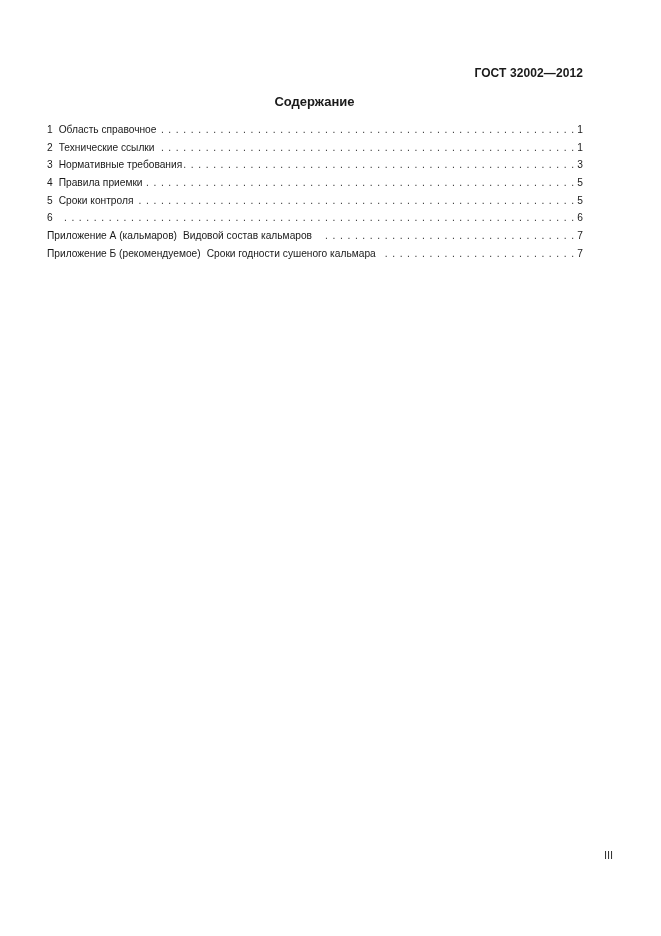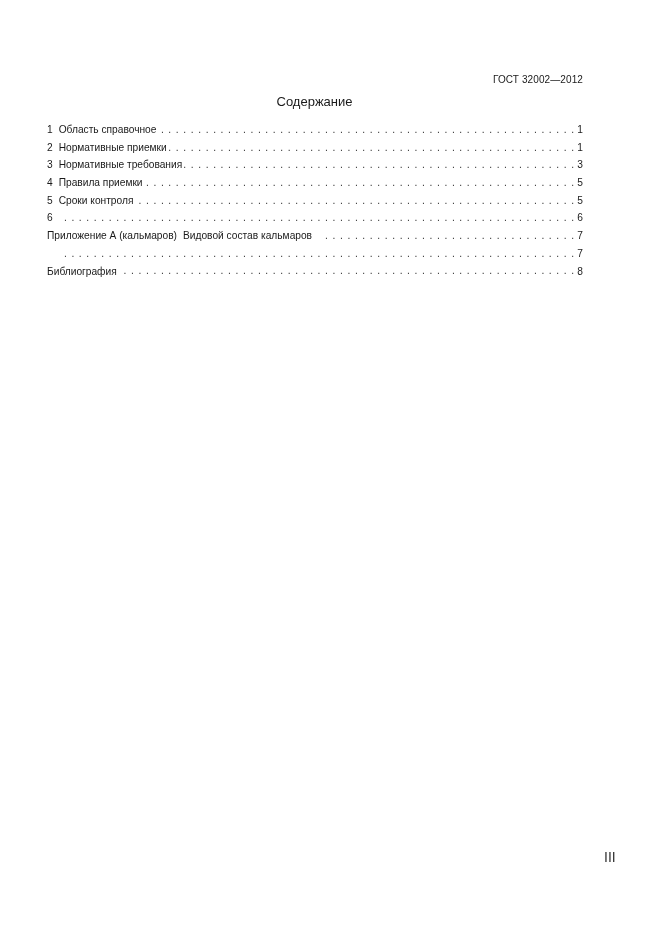--- a/index.html
+++ b/index.html
@@ -2,25 +2,25 @@
 <html><head>
 <meta charset="utf-8">
 <style>
   html, body { margin: 0; padding: 0; background: #ffffff; }
   body {
     width: 661px; height: 936px; position: relative; overflow: hidden;
     font-family: "Liberation Sans", sans-serif; color: #1a1a1a;
   }
   .header-code {
     position: absolute; top: 66px; right: 78px;
-    font-size: 10px; font-weight: normal; letter-spacing: 0.1px; margin-top: 8px;
+    font-size: 12px; font-weight: bold; letter-spacing: 0.1px;
   }
   .toc-title {
     position: absolute; top: 94px; left: 0; width: 629px; text-align: center;
-    font-size: 13px; font-weight: normal;
+    font-size: 13px; font-weight: bold;
   }
   .toc {
     position: absolute; top: 121px; left: 47px; width: 536px;
   }
   .toc-row {
     display: flex; align-items: baseline; height: 17.7px;
     font-size: 10.2px; line-height: 17.7px; white-space: nowrap;
   }
   .toc-num { margin-right: 6px; }
   .toc-dots {
@@ -28,40 +28,40 @@
     position: relative; height: 10px; align-self: center;
   }
   .toc-dots::after {
     content: ". . . . . . . . . . . . . . . . . . . . . . . . . . . . . . . . . . . . . . . . . . . . . . . . . . . . . . . . . . . . . . . . . . . . . . . . . . . . . . . . . . . . . . . . . . . . . . . . . . . . . . . . . . . . . . . . . . . . . . . . . . . . . . . . . . . . . .";
     position: absolute; right: 0; bottom: 0;
     font-size: 10.2px; line-height: 10px; letter-spacing: 0.9px; color: #333;
   }
   .toc-page { min-width: 6px; text-align: right; }
   .gap { display: inline-block; width: 6px; }
   .page-number {
-    position: absolute; top: 849px; left: 604px; font-size: 14px; color: #333;
+    position: absolute; top: 849px; left: 604px; font-size: 11px; color: #333;
   }
 </style>
 </head>
 <body>
 
 <div class="header-code">ГОСТ 32002—2012</div>
 
 <div class="toc-title">Содержание</div>
 
 <div class="toc">
   <div class="toc-row">
     <span class="toc-num">1</span>
     <span>Область справочное</span>
     <span class="toc-dots"></span>
     <span class="toc-page">1</span>
   </div>
   <div class="toc-row">
     <span class="toc-num">2</span>
-    <span>Нормативные приемки</span>
+    <span>Технические ссылки</span>
     <span class="toc-dots"></span>
     <span class="toc-page">1</span>
   </div>
   <div class="toc-row">
     <span class="toc-num">3</span>
     <span>Нормативные требования</span>
     <span class="toc-dots"></span>
     <span class="toc-page">3</span>
   </div>
   <div class="toc-row">
@@ -82,24 +82,21 @@
     <span class="toc-page">6</span>
   </div>
   <div class="toc-row">
     <span>Приложение А (кальмаров)</span>
     <span class="gap"></span>
     <span>Видовой состав кальмаров</span>
     <span class="toc-dots" style="margin-left:8px"></span>
     <span class="toc-page">7</span>
   </div>
   <div class="toc-row">
+    <span>Приложение Б (рекомендуемое)</span>
     <span class="gap"></span>
+    <span>Сроки годности сушеного кальмара</span>
     <span class="toc-dots" style="margin-left:8px"></span>
     <span class="toc-page">7</span>
-  </div>
-  <div class="toc-row">
-    <span>Библиография</span>
-    <span class="toc-dots" style="margin-left:6px"></span>
-    <span class="toc-page">8</span>
   </div>
 </div>
 
 <div class="page-number">III</div>
 
 </body></html>

